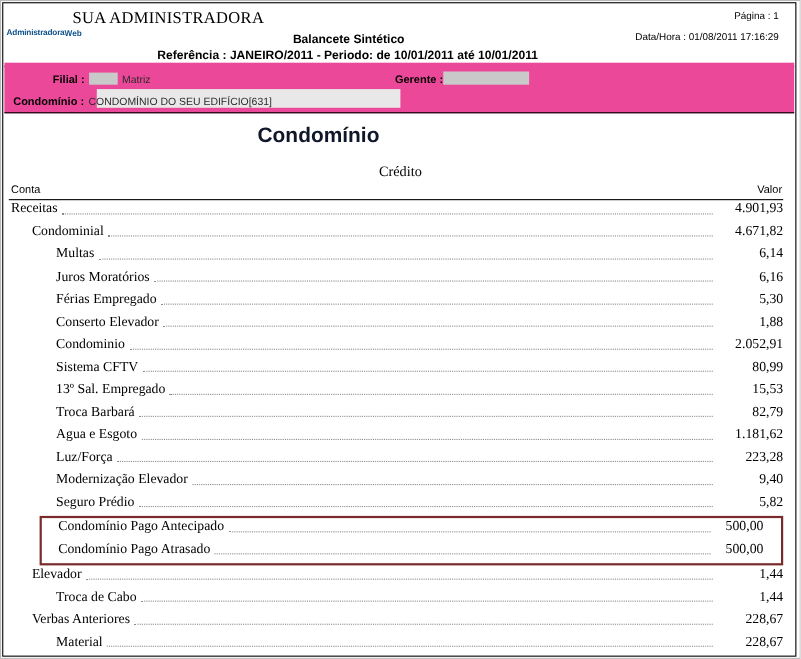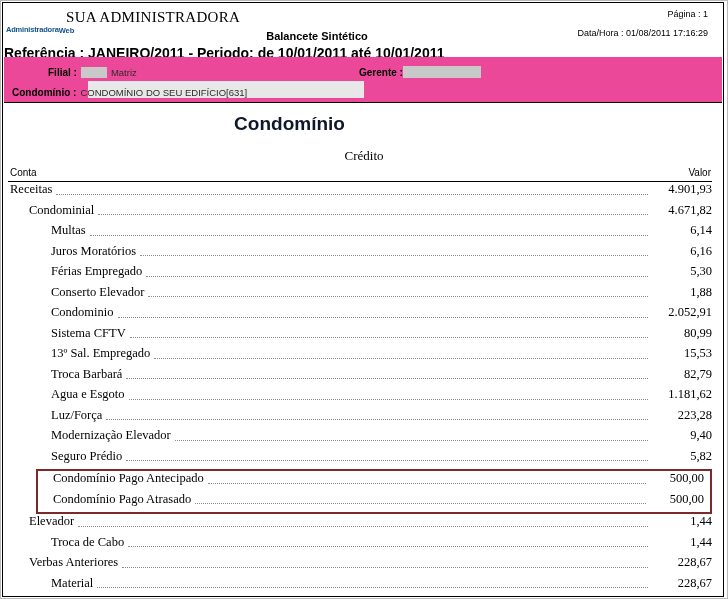--- a/index.html
+++ b/index.html
@@ -82,23 +82,23 @@
     text-align: center;
     font-family: "Liberation Sans", sans-serif;
     font-size: 11px;
     font-weight: bold;
     color: #000;
   }
   .doc-ref {
     position: absolute;
     left: 0; top: 41px;
     width: 624px;
-    text-align: left;
-    font-family: "Liberation Sans", sans-serif;
-    font-size: 14px;
+    text-align: center;
+    font-family: "Liberation Sans", sans-serif;
+    font-size: 11px;
     font-weight: bold;
     color: #000;
   }
   .meta-page {
     position: absolute;
     right: 14px; top: 5px;
     font-family: "Liberation Sans", sans-serif;
     font-size: 9px;
     color: #000;
     text-align: right;
@@ -234,21 +234,21 @@
   
   .hl-box {
     position: relative;
     border: 2px solid #7a2a2a;
     margin: 0 0 0 28px;
     width: 676px;
     padding: 0;
   }
   .hl-box .acct-row { height: 20.5px; }
   .hl-box .lvl2 .acct-name { margin-left: 15px; }
-  .hl-box .acct-value { padding-right: 6px; }
+  .hl-box .acct-value { padding-right: 16px; }
 </style>
 </head>
 <body>
 
 <div id="page">
 
   <div class="frame-outer"></div>
   <div class="frame-inner"></div>
 
   <div class="header-band">

